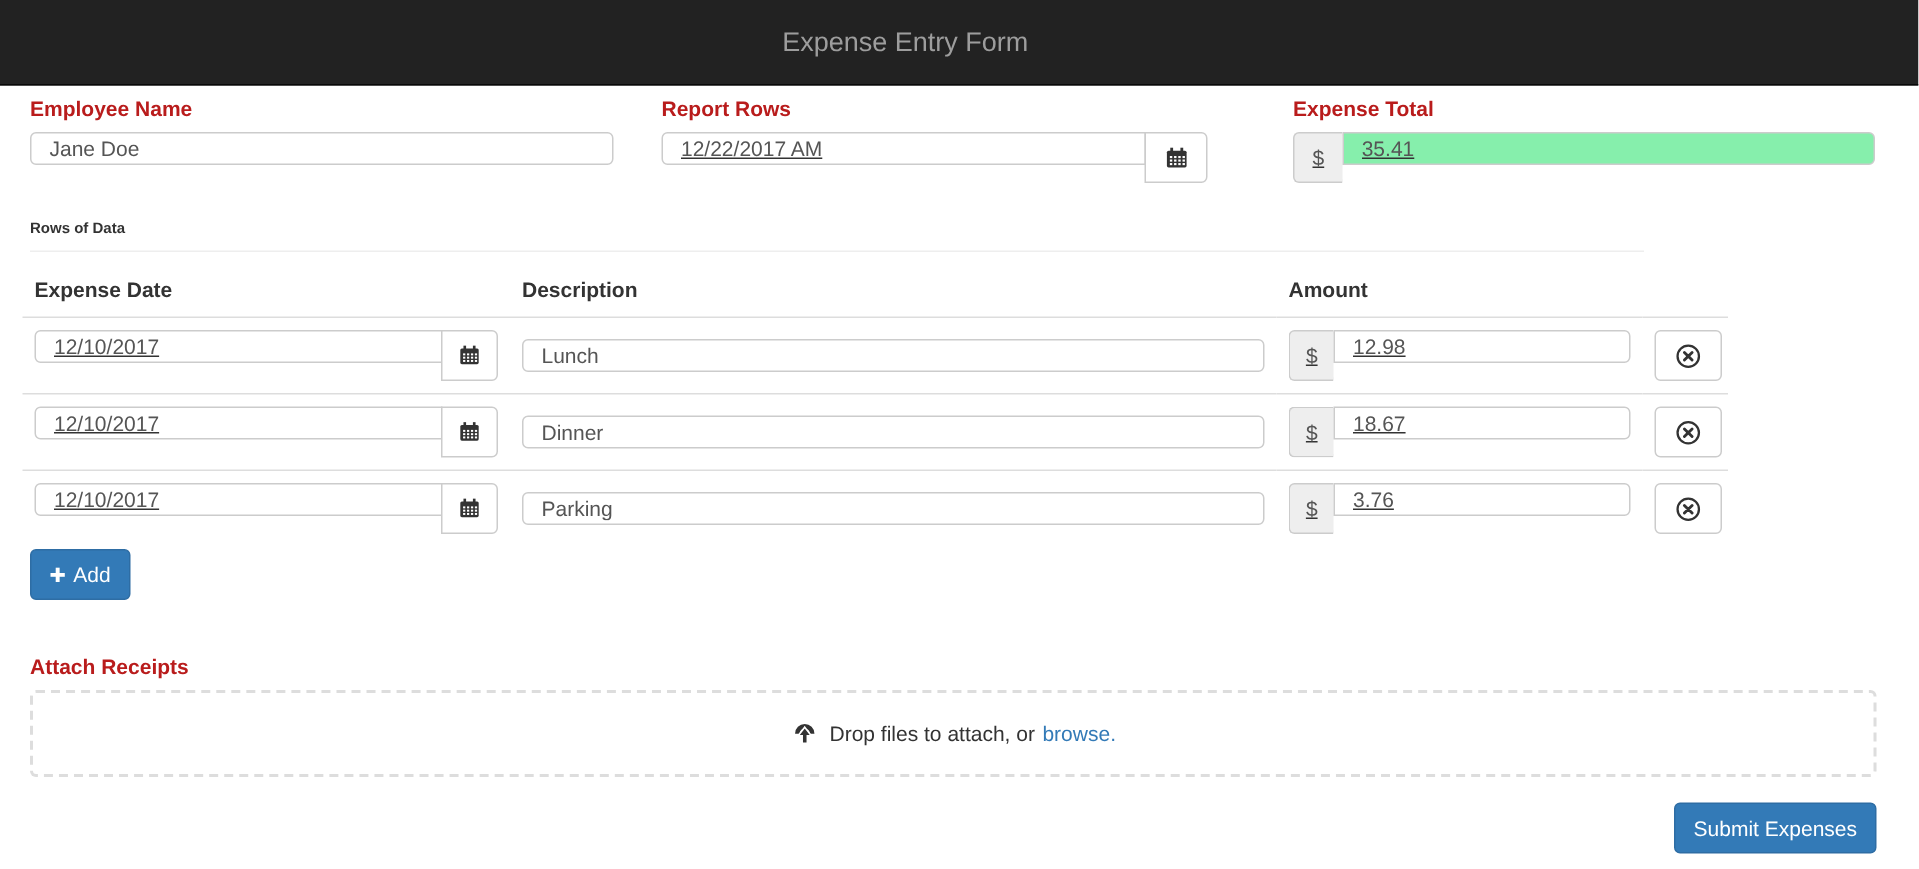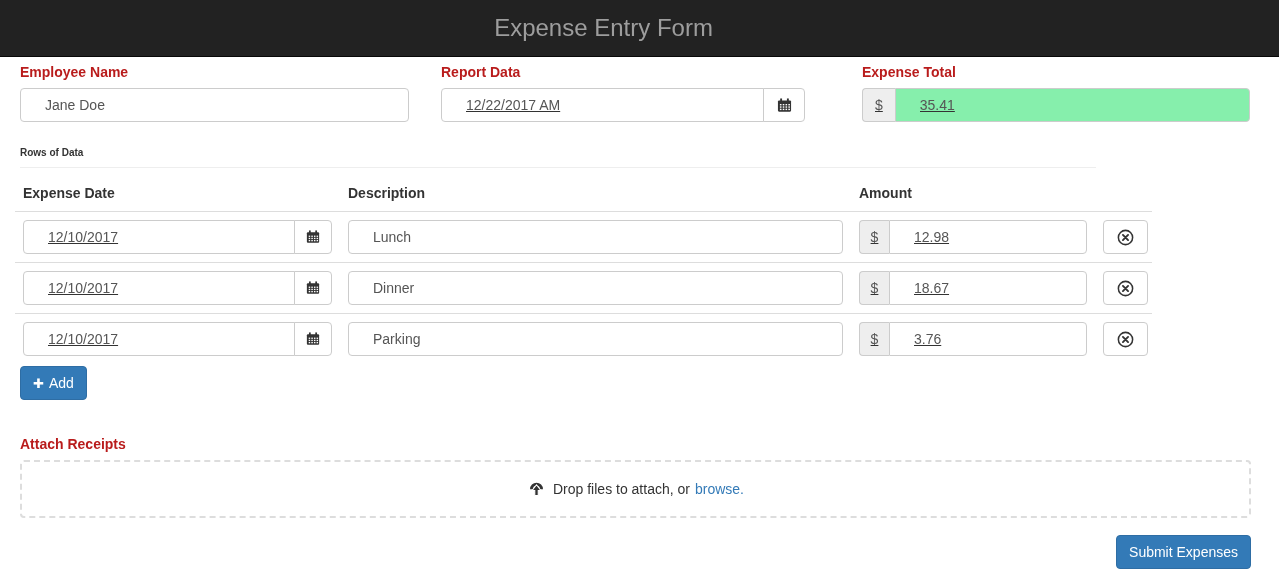--- a/index.html
+++ b/index.html
@@ -15,21 +15,21 @@
   .app-header {
     height: 57px;
     background: #222;
     border-bottom: 1px solid #080808;
     display: flex;
     align-items: center;
     justify-content: center;
   }
   .app-title {
     color: #9d9d9d;
-    font-size: 24px;
+    font-size: 18px;
     transform: translateX(-36px);
   }
 
   
   main { padding: 7px 28px 0 20px; }
 
   label.field-label {
     display: block;
     font-weight: bold;
     color: #b91c1c;
@@ -38,22 +38,22 @@
   }
 
   .top-fields { display: flex; align-items: flex-start; }
   .col-emp   { width: 389px; }
   .col-date  { width: 364px; margin-left: 32px; }
   .col-total { width: 388px; margin-left: 57px; }
 
   input.form-control {
     display: block;
     width: 100%;
-    height: 34px;
-    padding: 6px 24px;
+    height: 22px;
+    padding: 6px 12px;
     font-size: 14px;
     font-family: "Liberation Sans", sans-serif;
     color: #555;
     background: #fff;
     border: 1px solid #ccc;
     border-radius: 4px;
     outline: none;
   }
   input.form-control[disabled] { background: #86efac; }
 
@@ -180,21 +180,21 @@
 
 <main>
 
   
   <div class="top-fields">
     <div class="col-emp">
       <label class="field-label">Employee Name</label>
       <input class="form-control" type="text" value="Jane Doe" style="">
     </div>
     <div class="col-date">
-      <label class="field-label">Report Data</label>
+      <label class="field-label">Report Rows</label>
       <div class="input-group">
         <input class="form-control" type="text" value="12/22/2017 AM" style="">
         <button class="btn">
           <span class="icon">
             <svg width="15" height="15" viewBox="0 0 16 16">
               <rect x="3.4" y="0.5" width="2" height="3.4" fill="#333"></rect>
               <rect x="10.6" y="0.5" width="2" height="3.4" fill="#333"></rect>
               <rect x="1" y="2.6" width="14" height="12" rx="1.2" fill="#333"></rect>
               <g fill="#fff">
                 <rect x="3.1" y="6.4" width="1.7" height="1.5"></rect>

